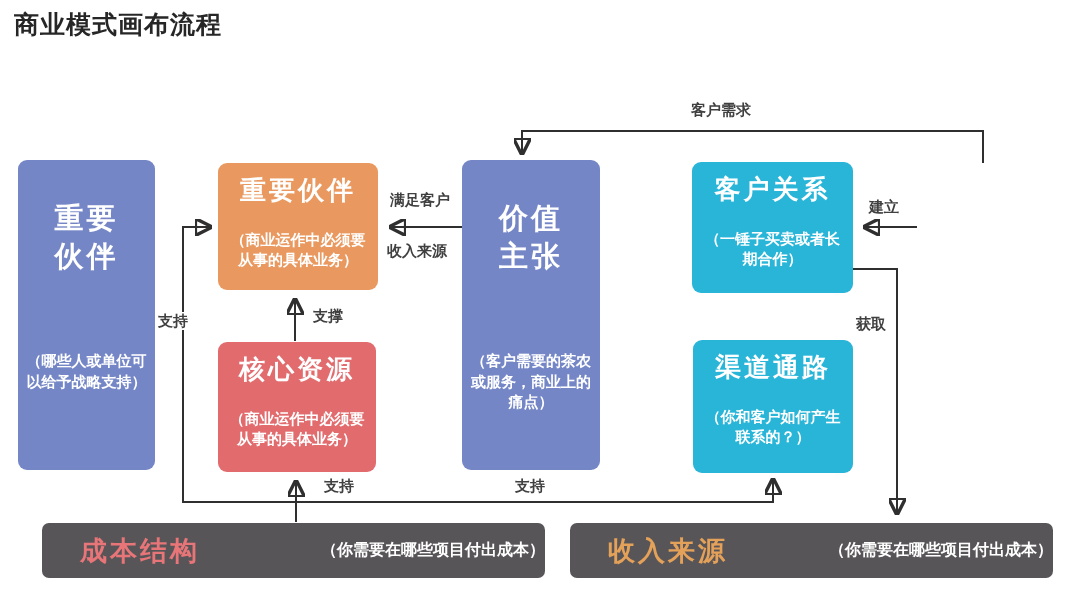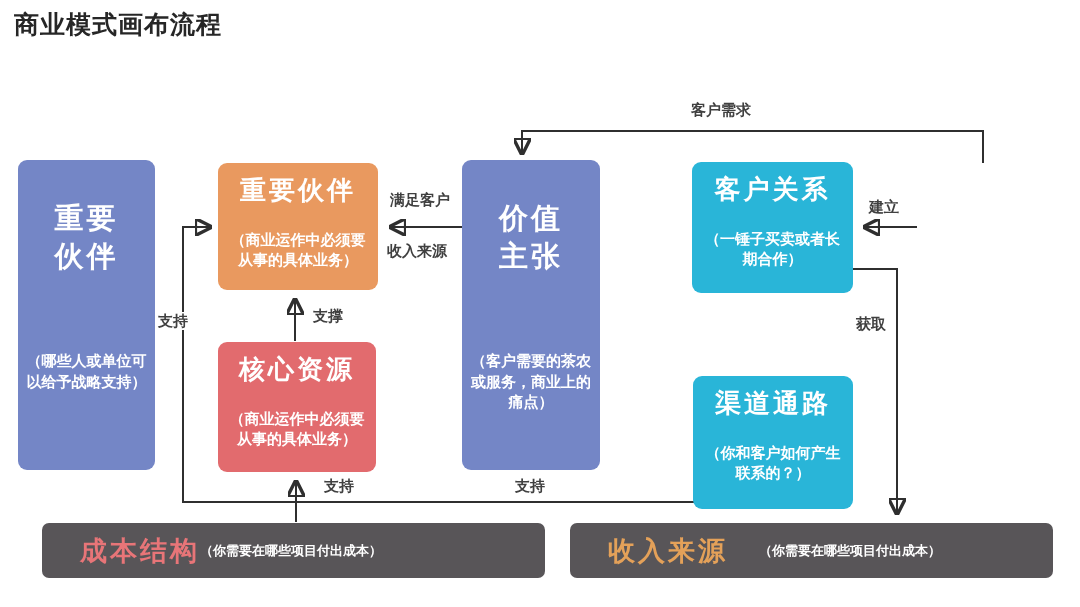--- a/index.html
+++ b/index.html
@@ -26,21 +26,21 @@
     display:block;white-space:pre-line;font-size:15px;line-height:1.35;
     padding:0 6px;
   }
   .box.tall .n{margin-top:76px;}
   .box.small .n{margin-top:22px;}
   .bar{
     position:absolute;height:55px;border-radius:7px;background:#585558;
     display:flex;align-items:center;font-weight:bold;
   }
   .bar .bt{font-size:27px;letter-spacing:3px;padding-left:38px;white-space:nowrap;}
-  .bar .bn{flex:1;text-align:left;color:#ffffff;font-size:13px;white-space:nowrap;}
+  .bar .bn{flex:1;text-align:right;color:#ffffff;font-size:16px;white-space:nowrap;}
   .albl{
     position:absolute;font-size:15px;font-weight:bold;color:#404040;
     background:#ffffff;padding:0 2px;white-space:nowrap;line-height:1.2;
   }
   svg.connectors{position:absolute;left:0;top:0;pointer-events:none;}
   svg.connectors path{stroke:#2f2f2f;stroke-width:2;fill:none;}
 </style>
 </head>
 <body>
 
@@ -89,21 +89,21 @@
 或服务，商业上的
 痛点）</span>
   </div>
 
   <div class="box small" style="left:692px;top:162px;width:161px;height:131px;background:#29B5D8;">
     <span class="t">客户关系</span>
     <span class="n">（一锤子买卖或者长
 期合作）</span>
   </div>
 
-  <div class="box small" style="left:693px;top:340px;width:160px;height:133px;background:#29B5D8;margin-top:36px;">
+  <div class="box small" style="left:693px;top:340px;width:160px;height:133px;background:#29B5D8;">
     <span class="t">渠道通路</span>
     <span class="n">（你和客户如何产生
 联系的？）</span>
   </div>
 
 
   <div class="bar" style="left:42px;top:523px;width:503px;">
     <span class="bt" style="color:#E87578;">成本结构</span>
     <span class="bn">（你需要在哪些项目付出成本）</span>
   </div>

